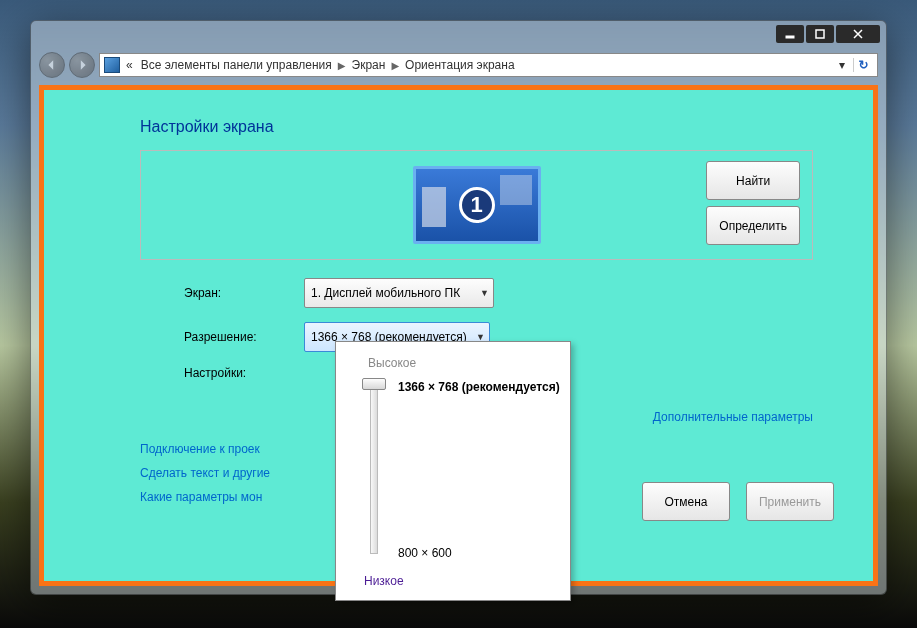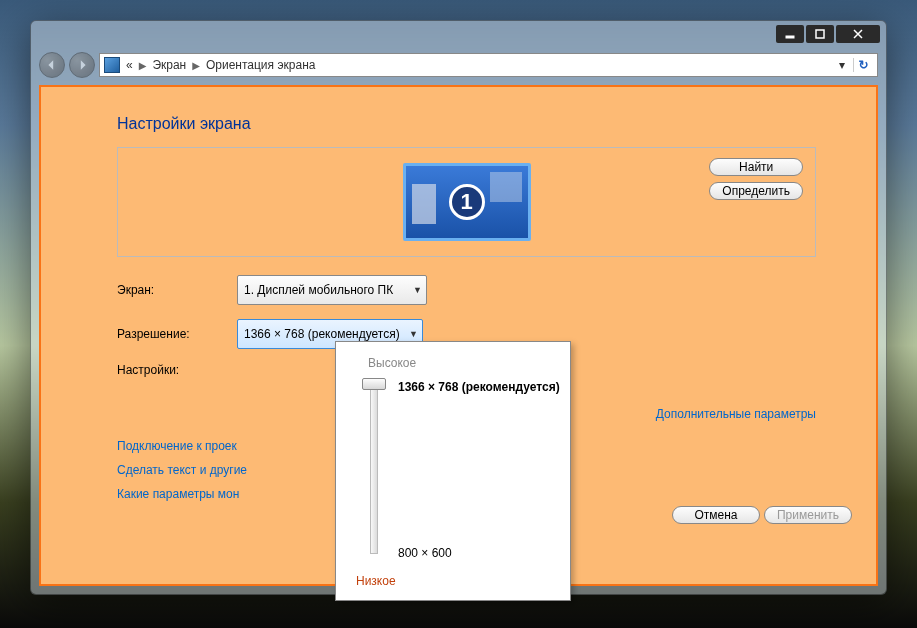--- a/index.html
+++ b/index.html
@@ -20,50 +20,50 @@
 .addr { flex: 1; height: 24px; background: #fff; border: 1px solid #888; display: flex; align-items: center; font-size: 12px; color: #333; padding: 0 4px; gap: 4px; }
 .addr .cpicon { width: 16px; height: 16px; background: linear-gradient(135deg,#5aa0e0,#2060a0); border: 1px solid #1a4a7a; }
 .addr .sep { color: #666; font-size: 10px; }
 .addr .crumb { cursor: pointer; padding: 0 2px; }
 .addr .dd { width: 14px; text-align: center; color: #333; }
 .addr .refresh { width: 20px; border-left: 1px solid #ccc; text-align: center; color: #2060c0; font-weight: bold; }
 .search { width: 230px; height: 24px; background: #fff; border: 1px solid #888; display: flex; align-items: center; padding: 0 6px; font-size: 12px; color: #888; font-style: italic; }
 .search .mag { margin-left: auto; color: #2060c0; font-style: normal; }
 
 
-.content { position: absolute; left: 8px; right: 8px; top: 64px; bottom: 8px; background: #fdba74; border: 2px solid #f97316; padding: 28px 60px 20px 76px; font-size: 12px; color: #000; }
+.content { position: absolute; left: 8px; right: 8px; top: 64px; bottom: 8px; background: #5eead4; border: 5px solid #f97316; padding: 28px 60px 20px 96px; font-size: 12px; color: #000; }
 h1 { font-size: 16px; color: #003399; font-weight: normal; margin-bottom: 14px; }
 .preview { border: 1px solid #bbb; height: 110px; position: relative; margin-bottom: 18px; }
 .monitor { position: absolute; left: 50%; top: 50%; transform: translate(-50%,-50%); width: 128px; height: 78px; background: linear-gradient(#3a7ad8,#1a52a8); border: 3px solid #6ab0f0; border-radius: 2px; display: flex; align-items: center; justify-content: center; position: relative; }
 .monitor .num { width: 36px; height: 36px; border-radius: 50%; background: #1a3a7a; border: 3px solid #fff; color: #fff; font-size: 22px; font-weight: bold; display: flex; align-items: center; justify-content: center; }
 .monitor .deco1 { position: absolute; left: 6px; top: 18px; width: 24px; height: 40px; background: #d0d8e8; opacity: 0.7; }
 .monitor .deco2 { position: absolute; right: 6px; top: 6px; width: 32px; height: 30px; background: #c0d0e8; opacity: 0.5; }
 .sidebtns { position: absolute; right: 12px; top: 10px; display: flex; flex-direction: column; gap: 6px; }
-.btn { min-width: 88px; height: 18px; background: linear-gradient(#fdfdfd,#e6e6e6); border: 1px solid #888; border-radius: 9px; font-size: 12px; cursor: pointer; padding: 0 12px; }
+.btn { min-width: 88px; height: 39px; background: linear-gradient(#fdfdfd,#e6e6e6); border: 1px solid #888; border-radius: 3px; font-size: 12px; cursor: pointer; padding: 0 12px; }
 .btn:disabled { color: #999; }
 
 .row { display: flex; align-items: center; margin-bottom: 14px; }
-.row .lbl { width: 120px; }
+.row .lbl { width: 120px; margin-left: 44px; }
 .combo { height: 30px; background: linear-gradient(#fdfdfd,#e9e9e9); border: 1px solid #888; border-radius: 2px; font-size: 12px; padding: 0 20px 0 6px; display: flex; align-items: center; position: relative; cursor: pointer; }
 .combo.hl { border-color: #3a8ad8; background: linear-gradient(#eaf4ff,#cde6ff); }
 .combo .arr { position: absolute; right: 4px; top: 50%; transform: translateY(-50%); font-size: 9px; color: #333; }
 .combo.display { width: 190px; }
 .combo.res { width: 186px; }
 
 .links { margin-top: 30px; }
 .link { color: #0066cc; font-size: 12px; margin-bottom: 10px; cursor: pointer; display: block; }
 .link.adv { text-align: right; margin-bottom: 18px; }
 .projhint { color: #000; }
 
-.footer { position: absolute; right: 24px; bottom: 60px; display: flex; gap: 4px; align-items: center; }
+.footer { position: absolute; right: 39px; bottom: 60px; display: flex; gap: 16px; align-items: center; }
 
 
 .popup { position: absolute; left: 304px; top: 320px; width: 236px; height: 260px; background: #fff; border: 1px solid #888; box-shadow: 3px 3px 6px rgba(0,0,0,0.25); padding: 14px 16px; font-size: 12px; z-index: 10; }
 .popup .toplbl { color: #888; margin-bottom: 16px; margin-left: 16px; }
-.popup .botlbl { color: #c2410c; margin-left: 4px; margin-top: 6px; }
+.popup .botlbl { color: #4c1d95; margin-left: 12px; margin-top: 6px; }
 .popup .track { position: absolute; left: 34px; top: 42px; width: 8px; height: 170px; background: linear-gradient(to right,#f8f8f8,#dcdcdc); border: 1px solid #bbb; }
 .popup .thumb { position: absolute; left: 26px; top: 36px; width: 24px; height: 12px; background: linear-gradient(#fdfdfd,#d8d8d8); border: 1px solid #888; border-radius: 2px; cursor: pointer; }
 .popup .val1 { position: absolute; left: 62px; top: 38px; font-weight: bold; }
 .popup .val2 { position: absolute; left: 62px; top: 204px; }
 </style>
 </head>
 <body>
 
 <div class="window">
 
@@ -94,20 +94,21 @@
         </svg>
       </div>
     <div class="navbtn">
         <svg viewBox="0 0 10 10">
           <path d="M4 1 L8 5 L4 9 Z"></path>
         </svg>
       </div>
     <div class="addr">
       <span class="cpicon"></span>
       <span class="crumb">«</span>
+      <span class="crumb">Все элементы панели управления</span>
       <span class="sep">▶</span>
       <span class="crumb">Экран</span>
       <span class="sep">▶</span>
       <span class="crumb">Ориентация экрана</span>
       <span style="flex:1"></span>
       <span class="dd">▾</span>
       <span class="refresh">↻</span>
     </div>
   </div>
 

